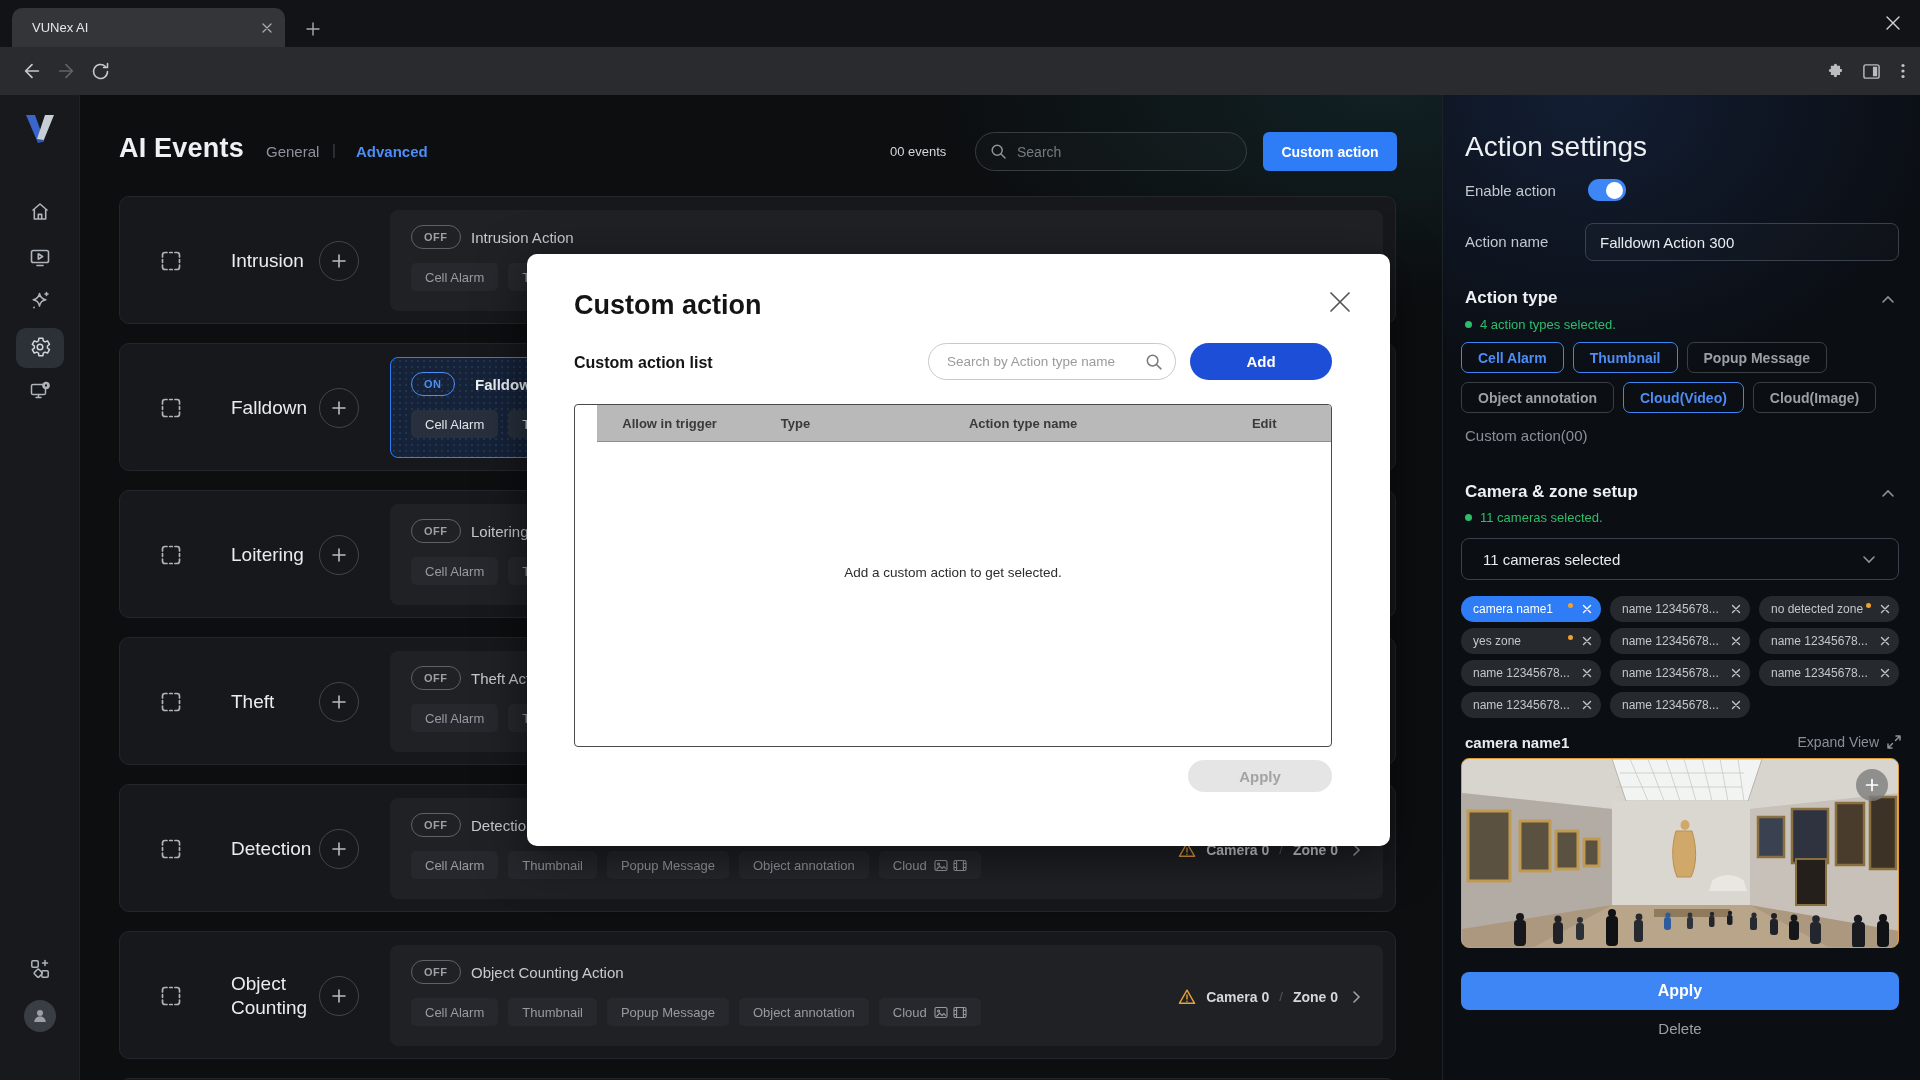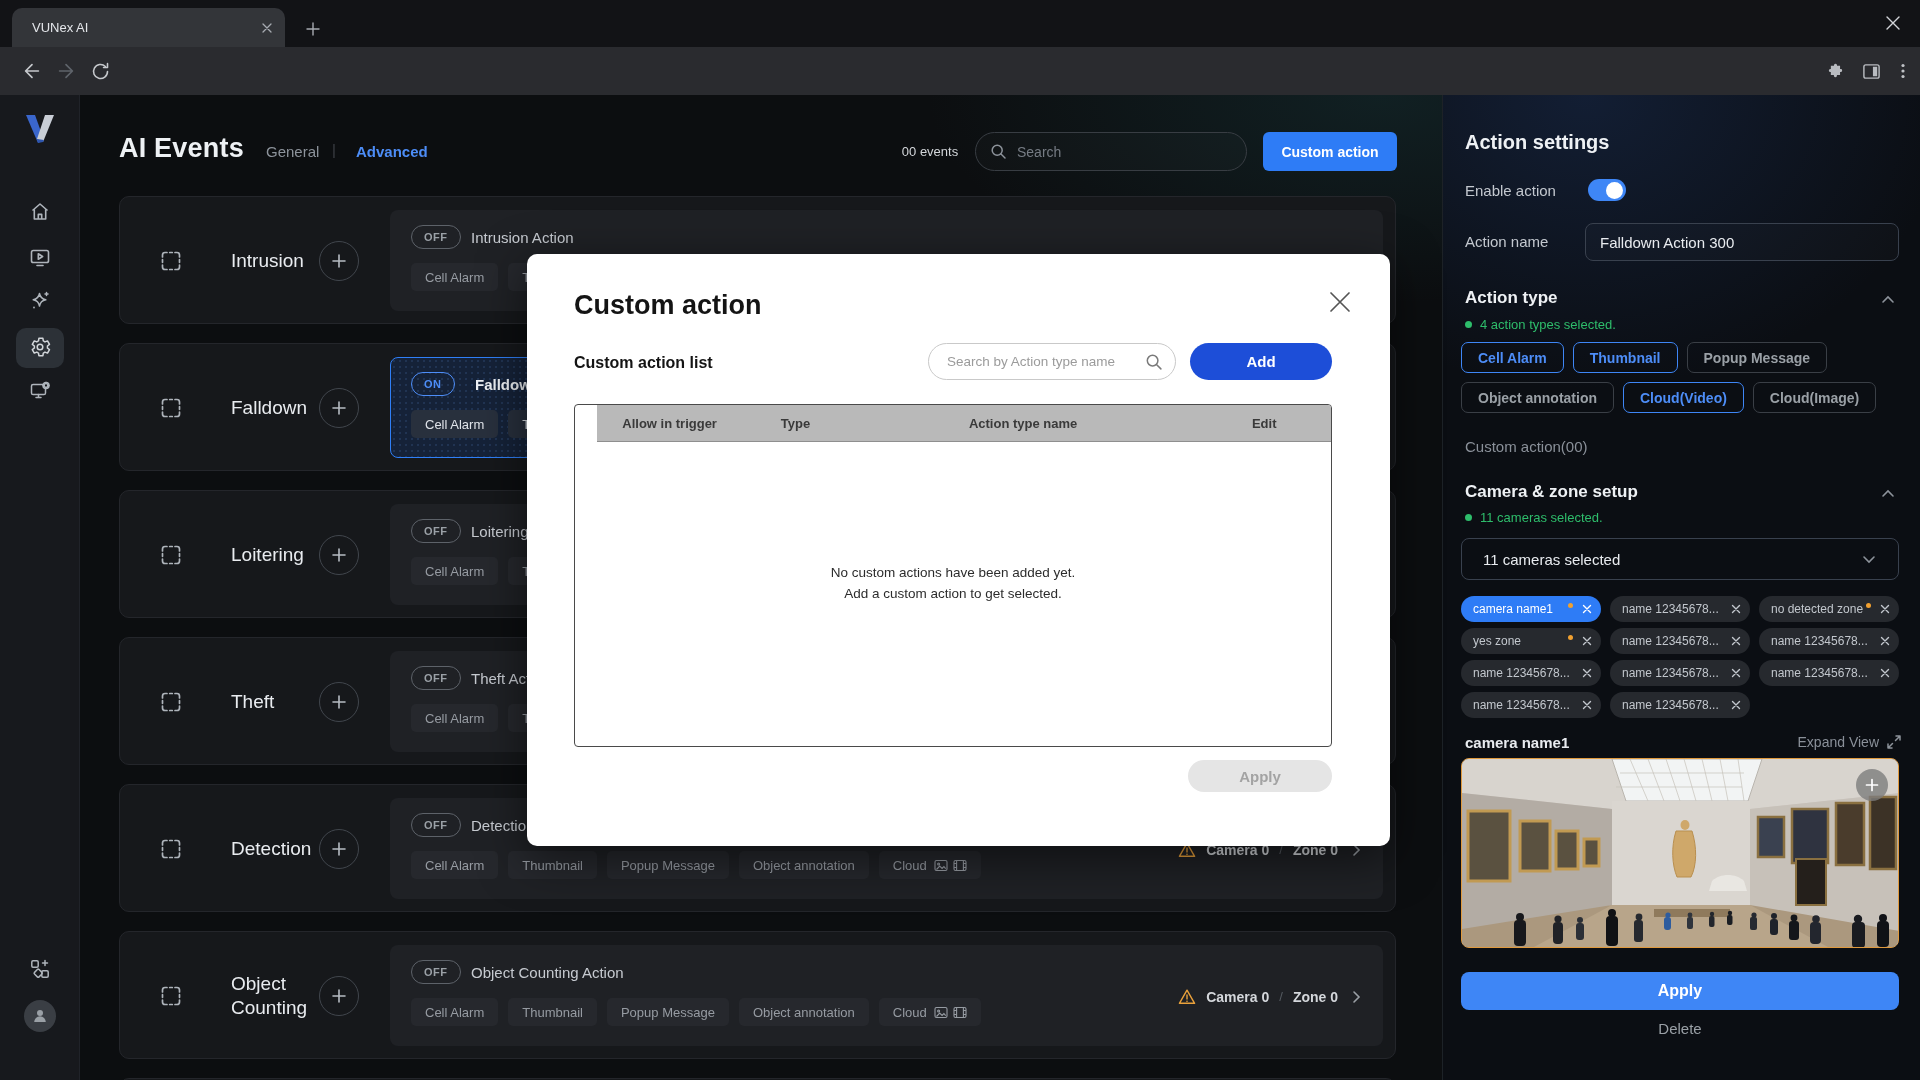--- a/index.html
+++ b/index.html
@@ -34,21 +34,21 @@
   .side-active{position:absolute;left:16px;top:233px;width:48px;height:40px;border-radius:10px;background:#2c3137;}
   .avatar{position:absolute;left:24px;top:905px;width:32px;height:32px;border-radius:50%;background:#3a3e44;
           display:flex;align-items:center;justify-content:center;}
 
   
   .h1{position:absolute;left:119px;top:38px;color:var(--txt);font-size:27px;font-weight:700;letter-spacing:.2px;}
   .seg{position:absolute;top:48px;font-size:15px;cursor:pointer;}
   .seg.inactive{color:#8d939b;}
   .seg.active{color:#4d8df7;font-weight:700;}
   .seg-div{position:absolute;left:332px;top:46px;color:#3c4046;font-size:15px;}
-  .ev-count{position:absolute;left:890px;top:49px;width:80px;text-align:center;color:#d3d6da;font-size:13px;}
+  .ev-count{position:absolute;left:890px;top:49px;width:80px;text-align:left;color:#d3d6da;font-size:13px;}
   .hdr-search{position:absolute;left:975px;top:37px;width:272px;height:39px;border:1px solid #383d43;
               border-radius:20px;display:flex;align-items:center;padding:0 14px;background:rgba(255,255,255,.02);}
   .hdr-search input{border:0;outline:0;background:transparent;color:#c7cbd0;font-size:14px;margin-left:10px;width:200px;
               font-family:inherit;}
   .hdr-search input::placeholder{color:#767c84;}
   .btn-primary{background:var(--accent);color:#fff;border:0;border-radius:6px;font-weight:600;
                font-family:inherit;cursor:pointer;}
   .hdr-btn{position:absolute;left:1263px;top:37px;width:134px;height:39px;font-size:14px;}
 
   
@@ -96,21 +96,21 @@
   .mt-cell{color:#3a3a3a;font-size:13px;font-weight:700;text-align:center;}
   .mt-c1{width:150px;} .mt-c2{width:110px;} .mt-c3{width:360px;} .mt-c4{width:138px;}
   .mt-empty{position:absolute;left:0;top:158px;width:100%;text-align:center;color:#2c2c2c;font-size:13.5px;line-height:1.55;}
   .modal-apply{position:absolute;left:661px;top:506px;width:144px;height:32px;border-radius:16px;background:#e5e5e5;
                color:#a3a3a3;font-weight:700;font-size:15px;border:0;font-family:inherit;cursor:pointer;}
 
   
   .rpanel{position:absolute;left:1442px;top:0;width:478px;height:985px;border-left:1px solid #1d2227;
           background:#0b0e13;
           background-image:radial-gradient(520px 420px at 30% 0%,rgba(26,46,84,.5),transparent 70%);}
-  .rp-title{position:absolute;left:22px;top:36px;color:var(--txt);font-size:20px;font-weight:700;}
+  .rp-title{position:absolute;left:22px;top:36px;color:var(--txt);font-size:28px;font-weight:400;}
   .rp-label{color:#c3c8cf;font-size:15px;}
   .toggle{position:absolute;left:145px;top:84px;width:38px;height:22px;border-radius:11px;background:#3b4048;cursor:pointer;}
   .toggle.on{background:#3e86f6;}
   .toggle .knob{position:absolute;top:2.5px;left:3px;width:17px;height:17px;border-radius:50%;background:#fff;}
   .toggle.on .knob{left:18px;}
   .rp-input{position:absolute;left:142px;top:128px;width:314px;height:38px;border:1px solid #39414e;border-radius:8px;
             background:rgba(255,255,255,.02);color:#e8ebef;font-size:15px;padding:0 14px;outline:0;font-family:inherit;}
   .rp-h2{position:absolute;left:22px;color:var(--txt);font-size:17px;font-weight:700;}
   .rp-chevron{position:absolute;right:24px;width:16px;height:16px;cursor:pointer;}
   .rp-status{position:absolute;left:22px;color:var(--green);font-size:13px;}
@@ -601,21 +601,20 @@
     </div>
     <button class="btn-primary modal-add" style="border-radius:19px;">Add</button>
     <div class="modal-table">
       <div class="mt-head">
         <span class="mt-cell mt-c1">Allow in trigger</span>
         <span class="mt-cell mt-c2">Type</span>
         <span class="mt-cell mt-c3">Action type name</span>
         <span class="mt-cell mt-c4">Edit</span>
       </div>
       <div class="mt-empty">
-        <div>No custom actions have been added yet.</div>
         <div>Add a custom action to get selected.</div>
       </div>
     </div>
     <button class="modal-apply">Apply</button>
   </div>
 
   <div class="rpanel">
     <div class="rp-title">Action settings</div>
     <span class="rp-label abs" style="left:22px;top:87px">Enable action</span>
     <span class="toggle on">
@@ -632,21 +631,21 @@
     </span>
     <div class="rp-status" style="top:222px">4 action types selected.</div>
     <div class="type-chips">
         <span class="tchip selected">Cell Alarm</span>
         <span class="tchip selected">Thumbnail</span>
         <span class="tchip">Popup Message</span>
         <span class="tchip">Object annotation</span>
         <span class="tchip selected">Cloud(Video)</span>
         <span class="tchip">Cloud(Image)</span>
       </div>
-    <div class="rp-muted" style="top:343px">Custom action(00)</div>
+    <div class="rp-muted" style="top:332px">Custom action(00)</div>
 
     <div class="rp-h2" style="top:387px">Camera &amp; zone setup</div>
     <span class="rp-chevron" style="top:391px">
       <svg width="16" height="16" viewBox="0 0 16 16" fill="none" stroke="#8d939b" stroke-width="1.6" stroke-linecap="round">
           <path d="m3 10 5-5 5 5"></path>
         </svg>
     </span>
     <div class="rp-status" style="top:415px">11 cameras selected.</div>
     <div class="rp-select">
       <span style="flex:1">11 cameras selected</span>

